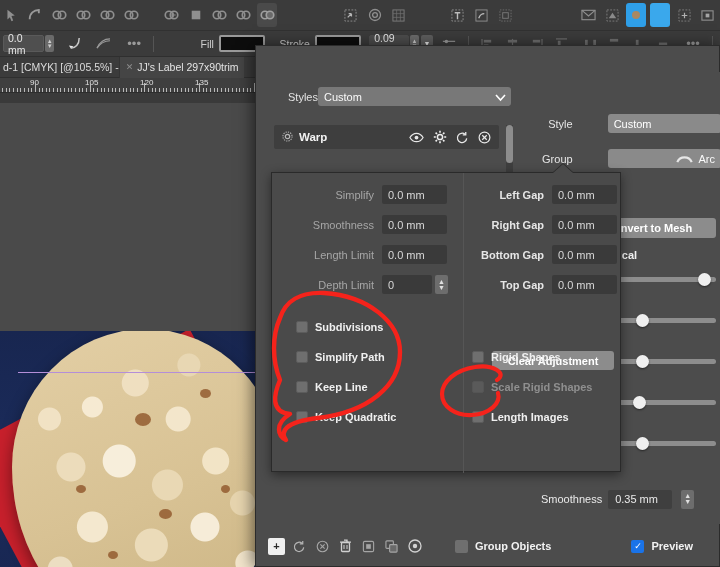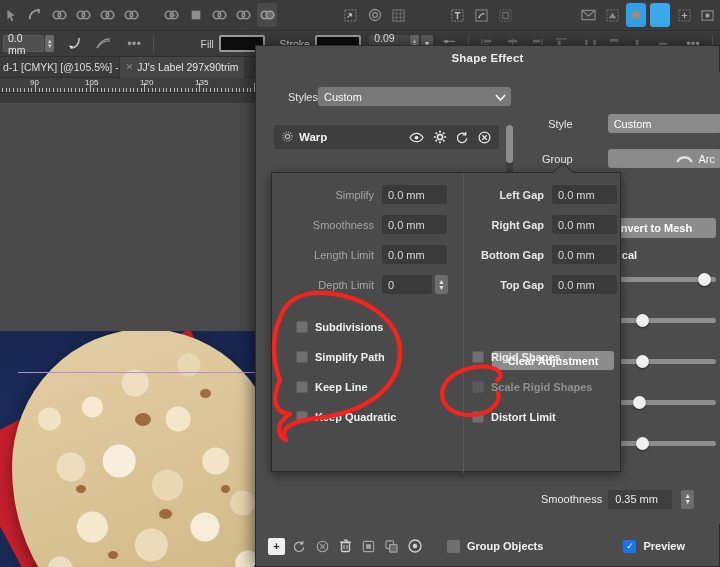--- a/index.html
+++ b/index.html
@@ -301,21 +301,21 @@
     background: #4c4c4c; display: flex; align-items: center; padding-left: 12px;
   }
   .ft-icon {
     width: 17px; height: 17px; margin-right: 6px;
     display:flex;align-items:center;justify-content:center;
     color:#c9c9c9; font-size:11px;
   }
   .ft-icon.boxed {
     background: #f0f0f0; color: #2a2a2a; border-radius: 2px; font-weight: bold;
   }
-  .ft-cb { display:flex; align-items:center; gap:7px; margin-left: 18px; }
+  .ft-cb { display:flex; align-items:center; gap:7px; margin-left: 26px; }
   .ft-cb-box { width:13px;height:13px;background:#6f6f6f;border-radius:2px; }
   .ft-cb-box.on { background:#1a73e8; display:flex;align-items:center;justify-content:center;color:#fff;font-size:9px; }
   .ft-cb-lbl { color:#f2f2f2; font-size:11px; font-weight:bold; }
   .btn-cancel {
     position: absolute; right: 12px; top: 9px; width: 86px; height: 21px;
     background: #7d7d7d; border-radius: 3px;
     display:flex;align-items:center;justify-content:center;
     color:#ffffff; font-size:11px; font-weight:bold;
   }
 
@@ -668,21 +668,20 @@
         <div class="ruler-tick" style="left: 242.9px; height: 4px;"></div>
         <div class="ruler-tick" style="left: 246.6px; height: 4px;"></div>
         <div class="ruler-tick" style="left: 250.2px; height: 4px;"></div>
         <div class="ruler-tick" style="left: 253.9px; height: 9px;"></div>
         <div class="ruler-tick" style="left: 257.5px; height: 4px;"></div>
         <div class="ruler-tick" style="left: 261.2px; height: 4px;"></div>
       </div>
   </div>
 
   <div class="dialog">
-    <div class="dlg-title">Shape Effect</div>
 
     <div class="dlg-body">
 
       <div class="dlg-left">
         <div class="row" style="position:absolute;left:18px;top:18px;width:244px;">
           <span class="r-label" style="width:44px;">Styles</span>
           <div class="combo" style="width:193px;">
             <span>Custom</span>
             <span class="chev">
               <svg width="11" height="9" viewBox="0 0 11 9">
@@ -845,21 +844,21 @@
         <div class="cb-row" style="left:200px;top:178px;text-align:center;">
           <span class="cb"></span>
           <span class="cb-label">Rigid Shapes</span>
         </div>
         <div class="cb-row" style="left:200px;top:208px;">
           <span class="cb dim"></span>
           <span class="cb-label dim">Scale Rigid Shapes</span>
         </div>
         <div class="cb-row" style="left:200px;top:238px;">
           <span class="cb"></span>
-          <span class="cb-label">Distort Limit</span>
+          <span class="cb-label">Length Images</span>
         </div>
       </div>
     </div>
 
     <div class="dlg-footer">
       <div class="ft-icon boxed">+</div>
       <div class="ft-icon">
         <svg width="13" height="13" viewBox="0 0 14 14">
             <path d="M11.5 8a5 5 0 1 1-1.6-4.3" fill="none" stroke="#b5b5b5" stroke-width="1.3"></path>
             <path d="M10.5 1v3.2H7.3" fill="none" stroke="#b5b5b5" stroke-width="1.3"></path>

